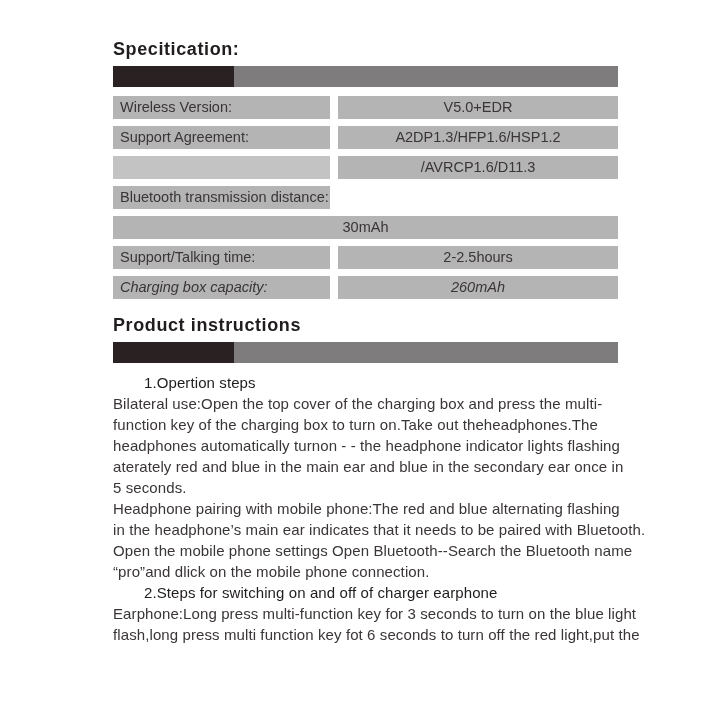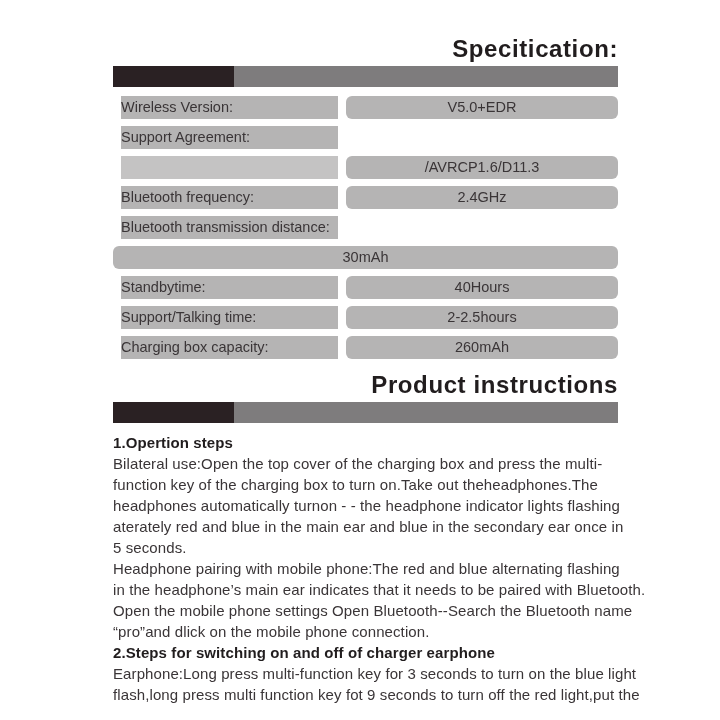--- a/index.html
+++ b/index.html
@@ -17,116 +17,108 @@
     background: var(--page-bg);
     font-family: "Liberation Sans", sans-serif;
     overflow: hidden;
   }
   .content {
     width: 505px;
     margin-left: 113px;
     padding-top: 38px;
   }
   .section-title {
-    font-size: 24px;
+    font-size: 18px;
     font-weight: bold;
     letter-spacing: 0.6px;
     color: var(--text-heading);
     line-height: 22px;
     margin-bottom: 6px;
-    text-align: right;
   }
   .divider-bar {
     width: 100%;
     height: 21px;
     background: var(--bar-gray);
     margin-bottom: 9px;
     display: flex;
   }
   .divider-dark {
     width: 121px;
     height: 100%;
     background: var(--bar-dark);
   }
   .spec-table { margin-bottom: 15px; }
   .spec-row {
     display: flex;
     margin-bottom: 7px;
   }
-  .spec-row:last-child { margin-bottom: 0; }
+  .spec-row:last-child { margin-bottom: 0; font-style: italic; }
   .cell {
     background: var(--cell-gray);
     height: 23px;
     line-height: 23px;
     font-size: 14.5px;
     color: var(--text-body);
     white-space: nowrap;
   }
   .cell.label {
     width: 217px;
+    padding-left: 7px;
     margin-right: 8px;
-    margin-left: 8px;
   }
   .cell.label.empty { background: var(--cell-gray-light); }
   .cell.value {
     flex: 1;
     text-align: center;
-    border-radius: 6px;
   }
   .instructions {
     margin-top: 1px;
   }
   .instr-line {
     font-size: 15px;
     line-height: 21px;
     color: var(--text-body);
     white-space: pre;
     letter-spacing: 0.1px;
   }
   .instr-line.bold {
-    font-weight: bold;
+    font-weight: normal;
     color: var(--text-heading);
+    margin-left: 31px;
   }
 </style>
 </head>
 <body>
 
 <div class="content">
 
   <div class="section-title">Specitication:</div>
 
   <div class="divider-bar">
     <div class="divider-dark"></div>
   </div>
 
   <div class="spec-table">
     <div class="spec-row">
       <div class="cell label">Wireless Version:</div>
       <div class="cell value">V5.0+EDR</div>
     </div>
     <div class="spec-row">
       <div class="cell label">Support Agreement:</div>
+      <div class="cell value">A2DP1.3/HFP1.6/HSP1.2</div>
     </div>
     <div class="spec-row">
       <div class="cell label empty"></div>
       <div class="cell value">/AVRCP1.6/D11.3</div>
     </div>
     <div class="spec-row">
-      <div class="cell label">Bluetooth frequency:</div>
-      <div class="cell value">2.4GHz</div>
-    </div>
-    <div class="spec-row">
       <div class="cell label">Bluetooth transmission distance:</div>
     </div>
     <div class="spec-row">
       <div class="cell value">30mAh</div>
-    </div>
-    <div class="spec-row">
-      <div class="cell label">Standbytime:</div>
-      <div class="cell value">40Hours</div>
     </div>
     <div class="spec-row">
       <div class="cell label">Support/Talking time:</div>
       <div class="cell value">2-2.5hours</div>
     </div>
     <div class="spec-row">
       <div class="cell label">Charging box capacity:</div>
       <div class="cell value">260mAh</div>
     </div>
   </div>
@@ -143,16 +135,16 @@
 function key of the charging box to turn on.Take out theheadphones.The
 headphones automatically turnon - - the headphone indicator lights flashing
 aterately red and blue in the main ear and blue in the secondary ear once in
 5 seconds.</p>
     <p class="instr-line">Headphone pairing with mobile phone:The red and blue alternating flashing
 in the headphone’s main ear indicates that it needs to be paired with Bluetooth.
 Open the mobile phone settings Open Bluetooth--Search the Bluetooth name
 “pro”and dlick on the mobile phone connection.</p>
     <p class="instr-line bold">2.Steps for switching on and off of charger earphone</p>
     <p class="instr-line">Earphone:Long press multi-function key for 3 seconds to turn on the blue light
-flash,long press multi function key fot 9 seconds to turn off the red light,put the</p>
+flash,long press multi function key fot 6 seconds to turn off the red light,put the</p>
   </div>
 
 </div>
 
 </body></html>

